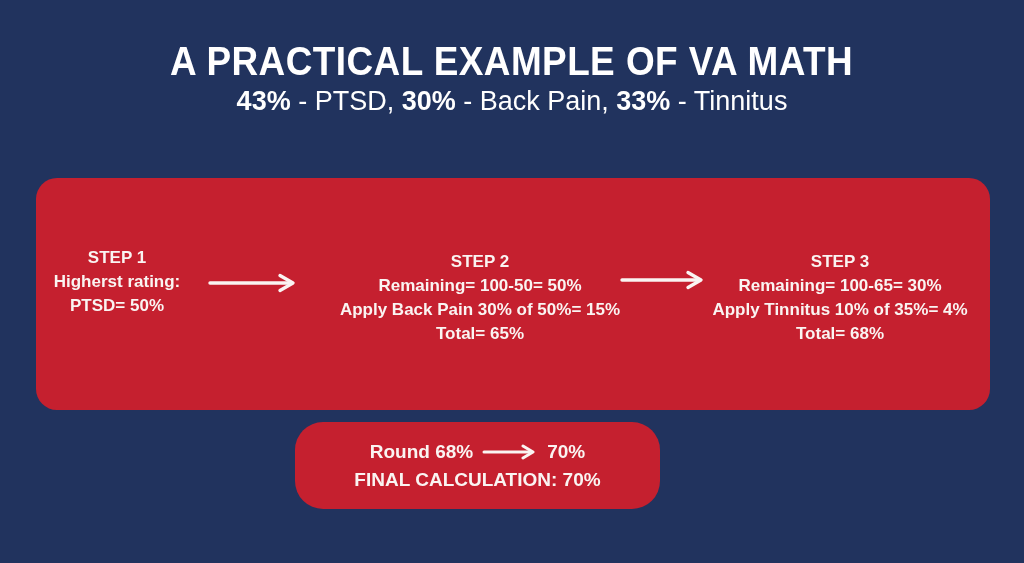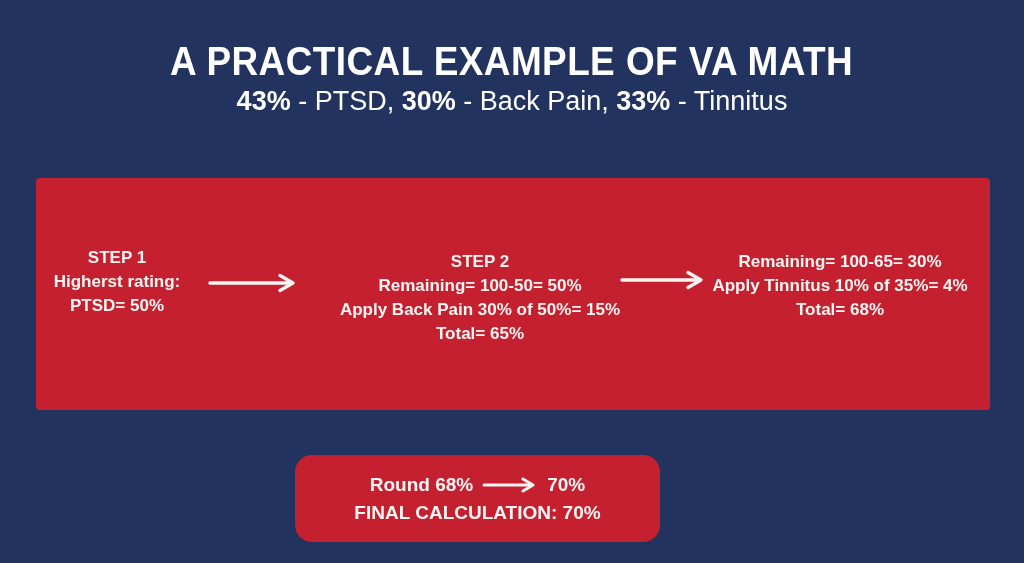--- a/index.html
+++ b/index.html
@@ -41,21 +41,21 @@
     font-weight: 400;
     white-space: nowrap;
   }
   .subtitle b { font-weight: 700; }
   
   .main-panel {
     position: absolute;
     left: 36px; top: 178px;
     width: 954px; height: 232px;
     background: #C5202F;
-    border-radius: 4px;
+    border-radius: 21px;
   }
   .step {
     position: absolute;
     text-align: center;
     color: #FAF4F2;
     font-size: 17px;
     font-weight: 700;
     line-height: 24px;
   }
   .step-1 { left: -14px; top: 68px; width: 190px; }
@@ -63,24 +63,24 @@
   .step-3 { left: 664px; top: 72px; width: 280px; }
   .flow-arrow {
     position: absolute;
     display: block;
   }
   .flow-arrow-1 { left: 171px; top: 95px; }
   .flow-arrow-2 { left: 583px; top: 92px; }
   
   .final-panel {
     position: absolute;
-    left: 295px; top: 455px;
+    left: 295px; top: 422px;
     width: 365px; height: 87px;
     background: #C5202F;
-    border-radius: 17px;
+    border-radius: 28px;
     display: flex;
     flex-direction: column;
     align-items: center;
     justify-content: center;
     gap: 1px;
     color: #FAF4F2;
     font-size: 19px;
     font-weight: 700;
     line-height: 27px;
   }
@@ -126,20 +126,21 @@
     </div>
 
     <span class="flow-arrow flow-arrow-2">
       <svg width="88" height="20" viewBox="0 0 88 20" xmlns="http://www.w3.org/2000/svg">
         <line x1="3" y1="10" x2="78" y2="10" stroke="#FAF4F2" stroke-width="3.4" stroke-linecap="round"></line>
         <path d="M69 2.5 L82 10 L69 17.5" fill="none" stroke="#FAF4F2" stroke-width="3.4" stroke-linecap="round" stroke-linejoin="round"></path>
       </svg>
     </span>
 
     <div class="step step-3">
+      <div>STEP 3</div>
       <div>Remaining= 100-65= 30%</div>
       <div>Apply Tinnitus 10% of 35%= 4%</div>
       <div>Total= 68%</div>
     </div>
 
   </div>
 
   <div class="final-panel">
     <div class="round-row">
       <span>Round 68%</span>

